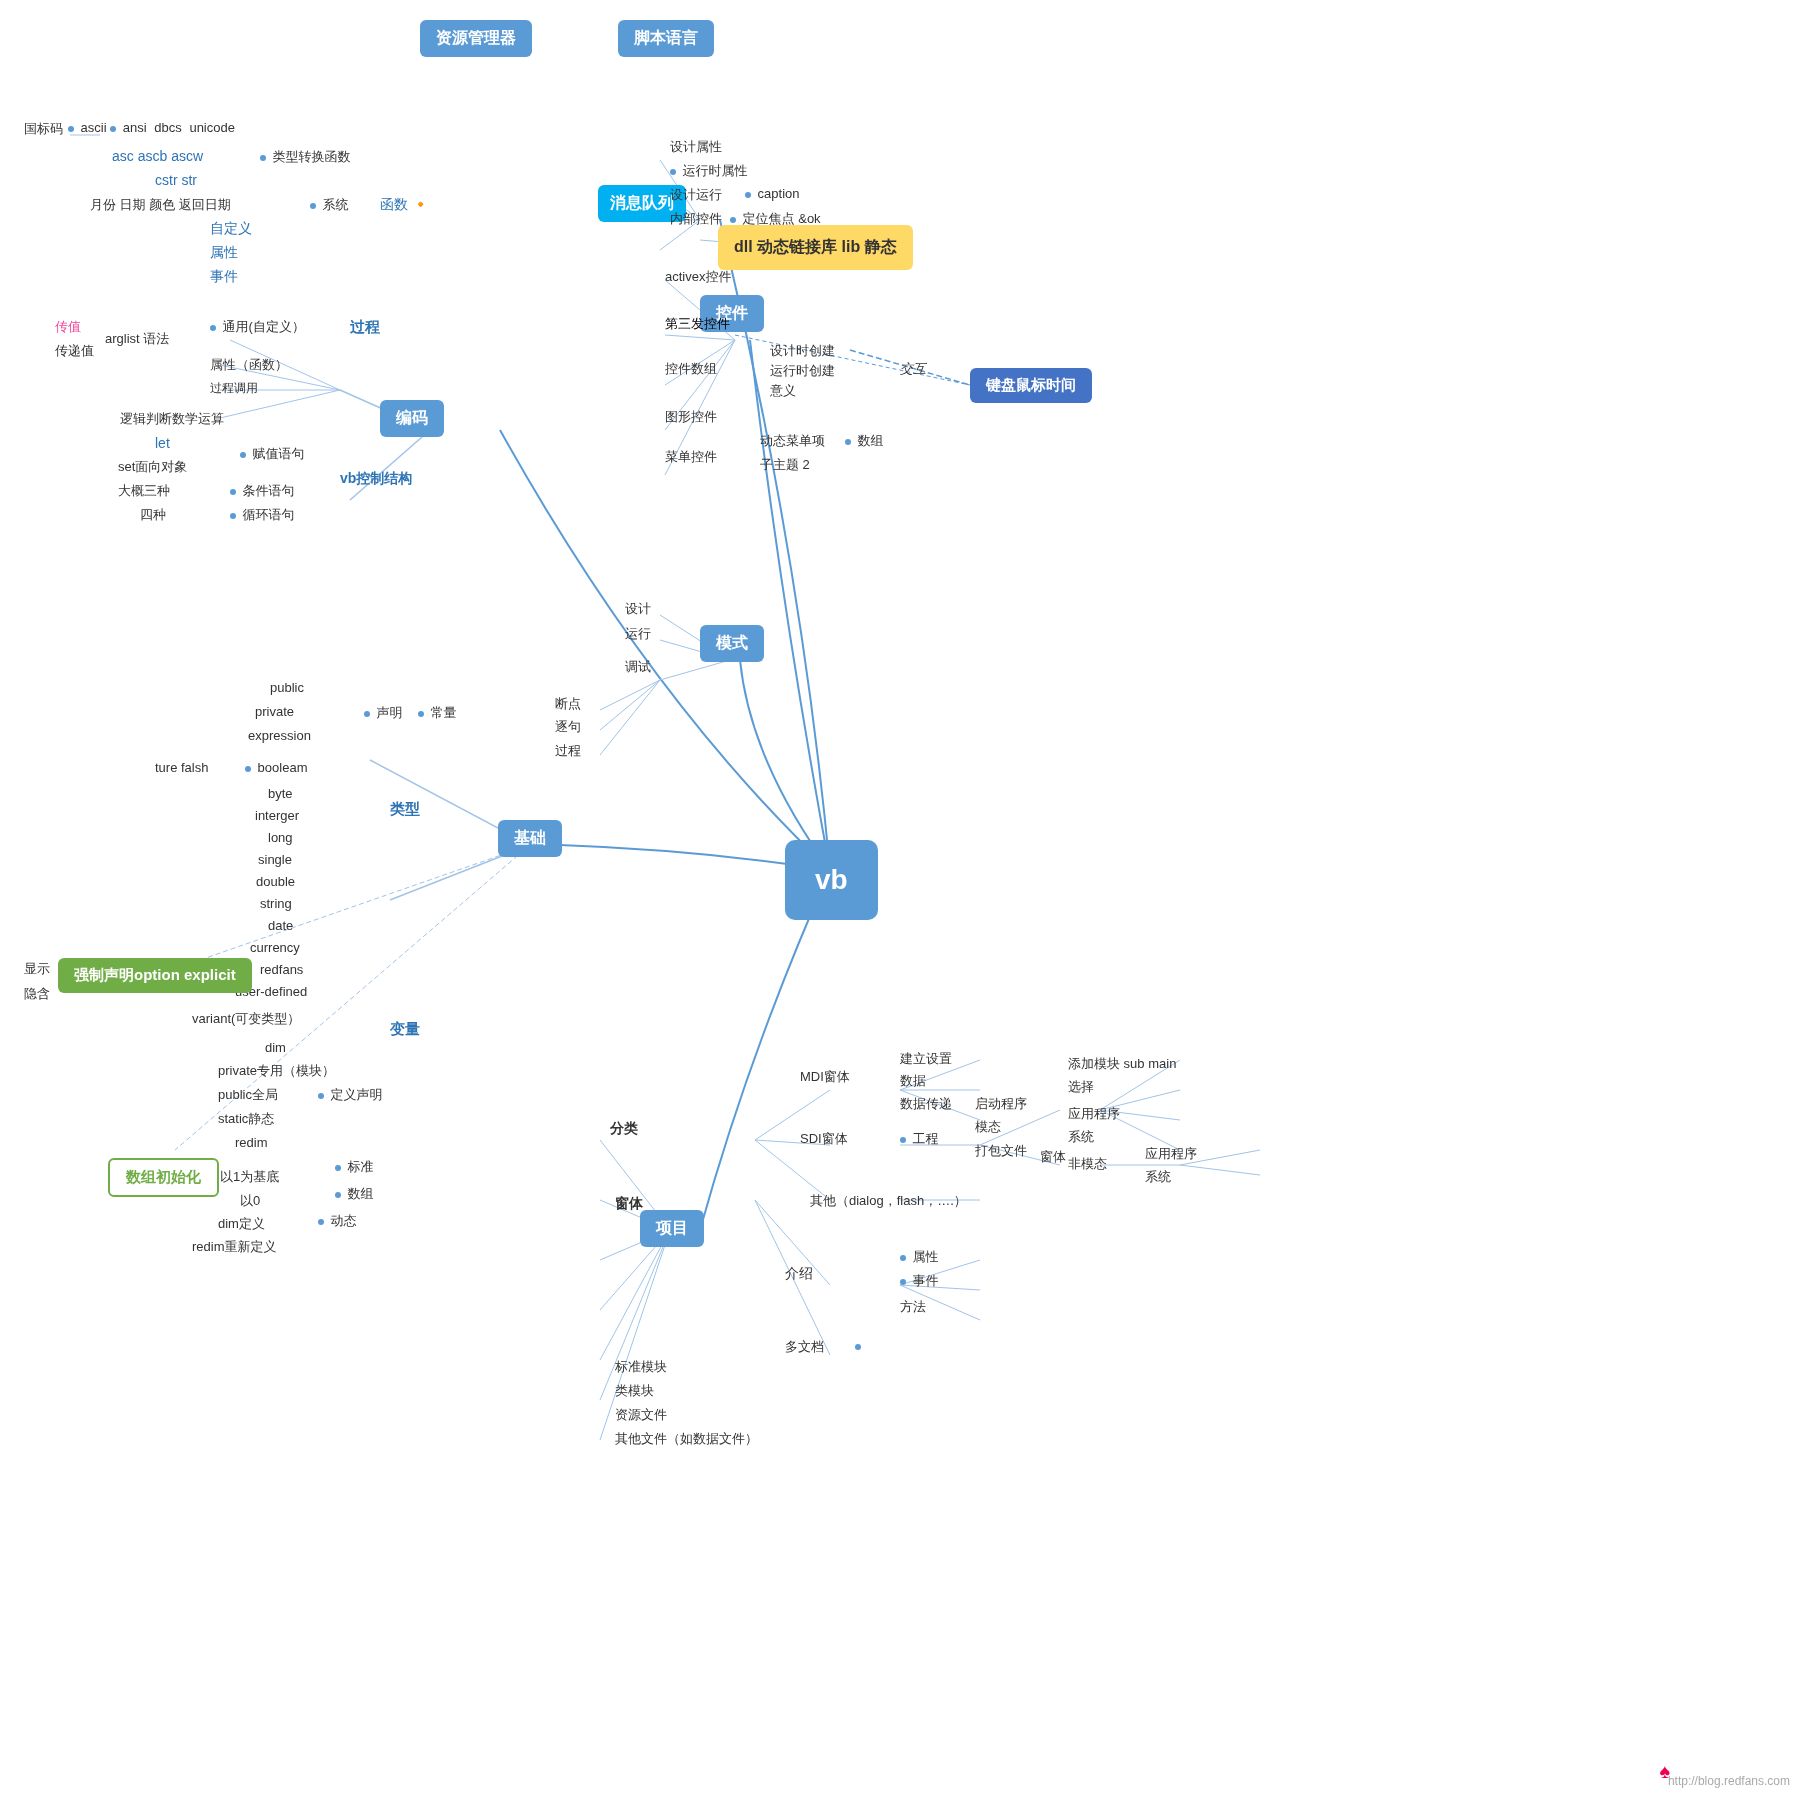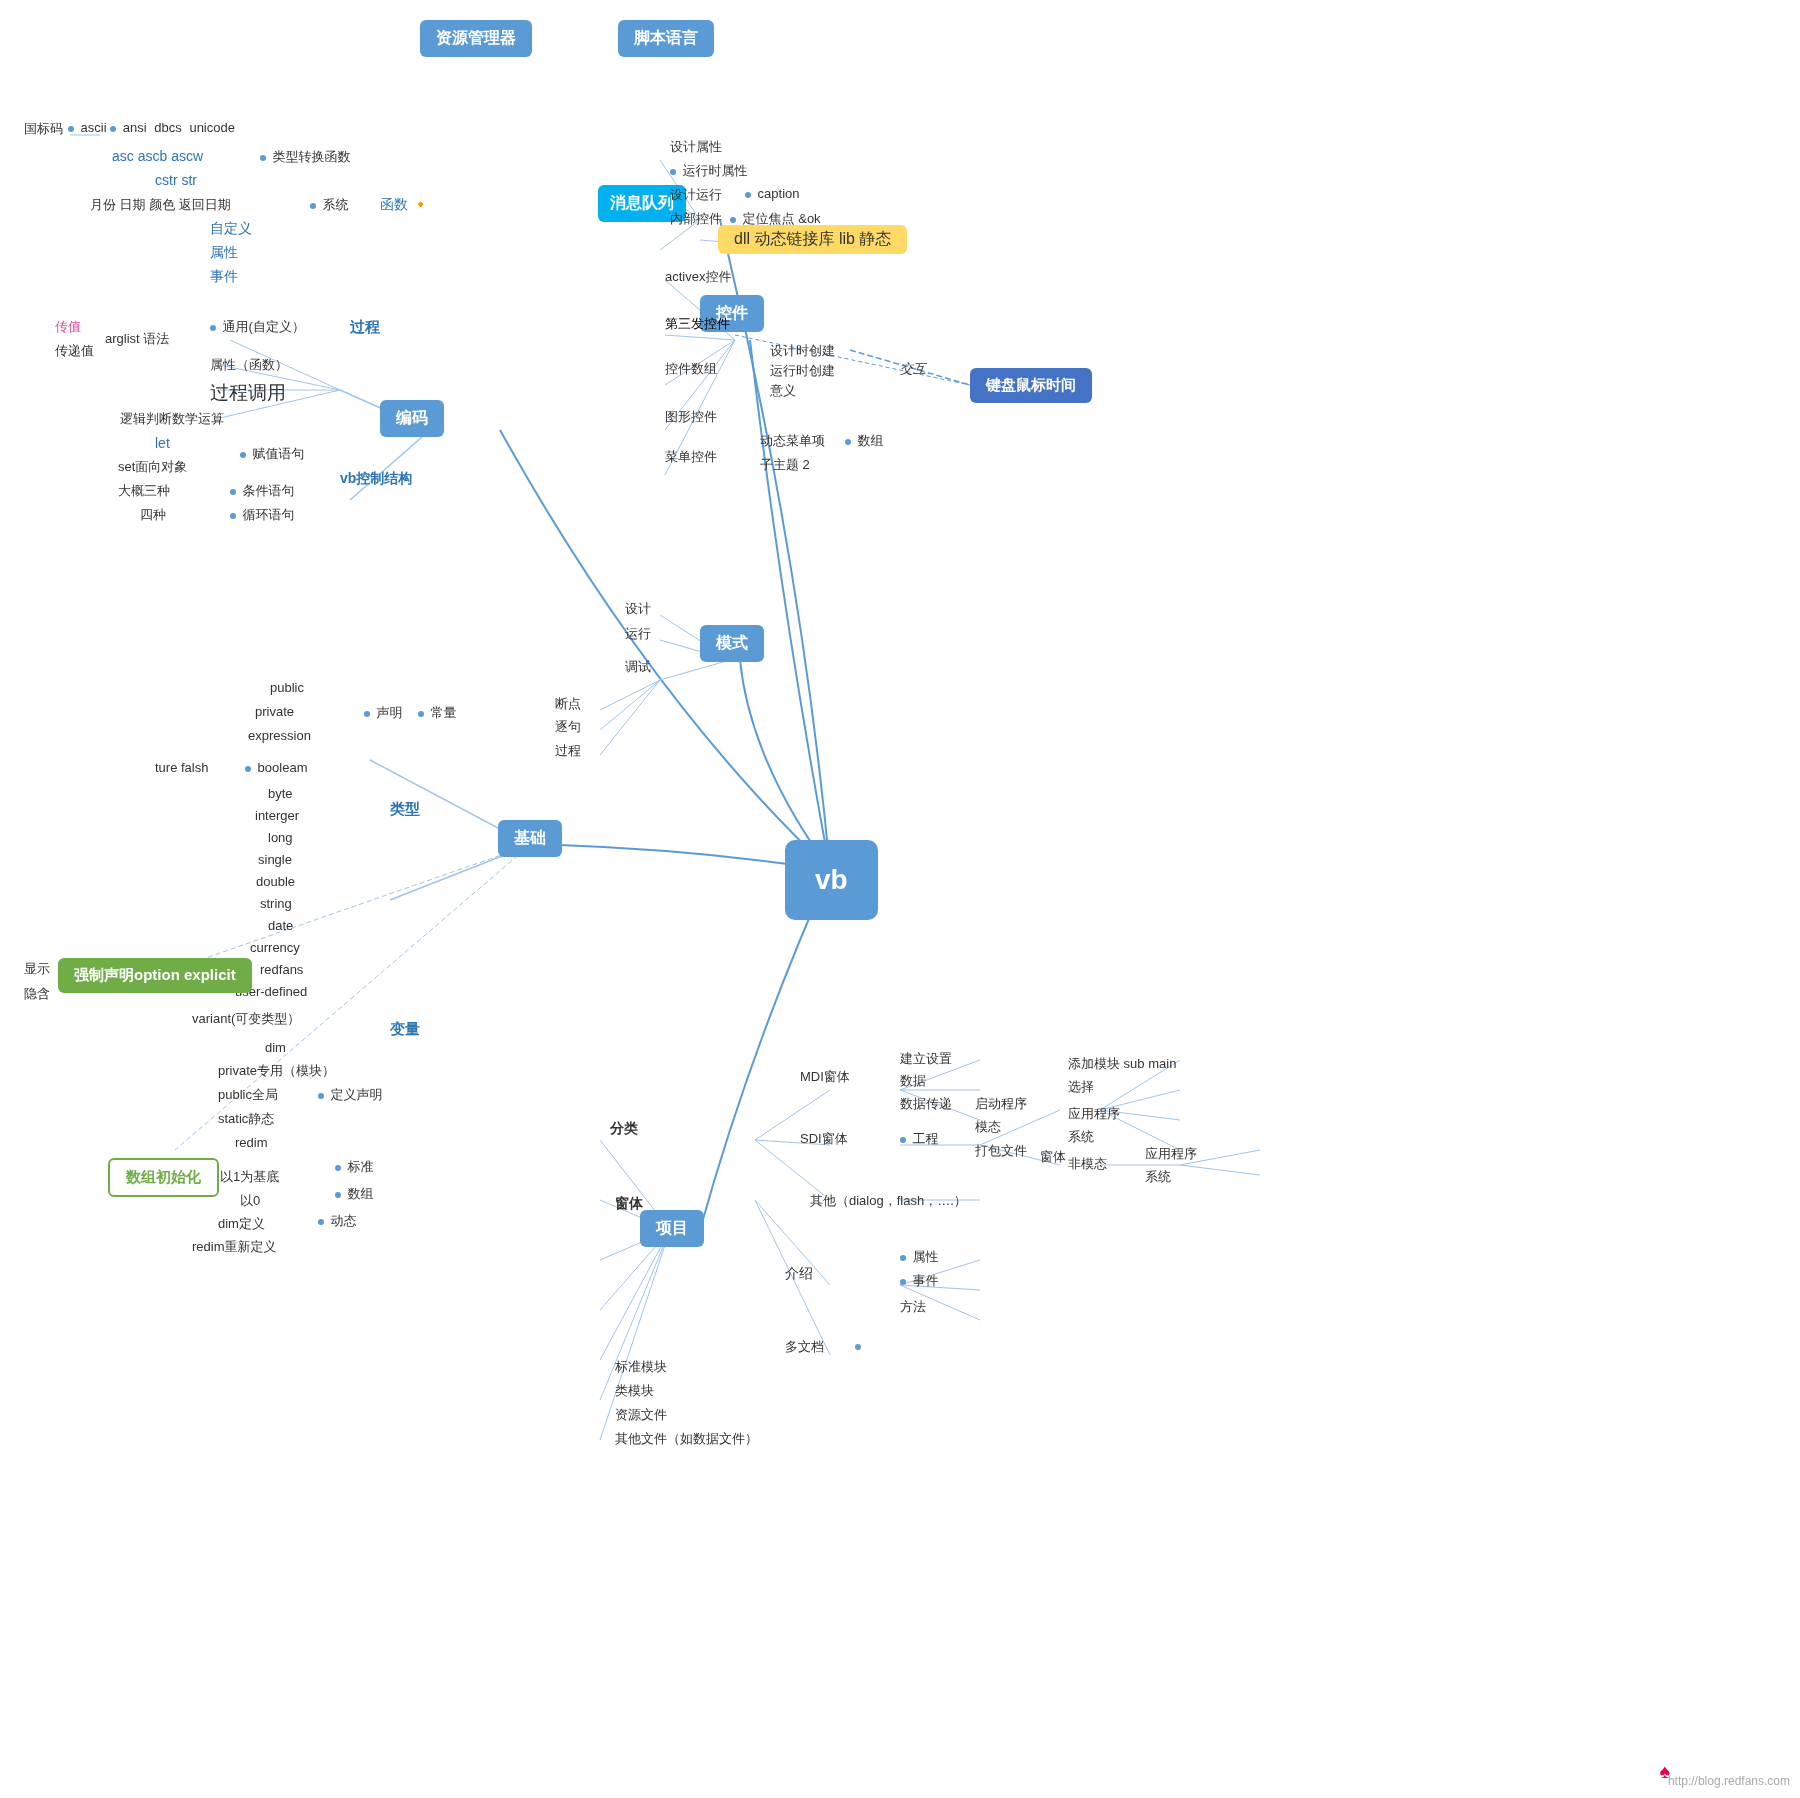--- a/index.html
+++ b/index.html
@@ -43,23 +43,23 @@
       color: #fff;
       border-radius: 6px;
       padding: 8px 16px;
       font-size: 16px;
       font-weight: bold;
     }
     .node-box-yellow {
       background: #ffd966;
       color: #333;
       border-radius: 6px;
-      padding: 4px 16px;
+      padding: 12px 16px;
       font-size: 16px;
-      font-weight: normal;
+      font-weight: bold;
     }
     .node-box-green {
       background: #70ad47;
       color: #fff;
       border-radius: 6px;
       padding: 8px 16px;
       font-size: 15px;
       font-weight: bold;
     }
     .node-box-teal {
@@ -232,21 +232,21 @@
   <div class="node" style="left:55px; top:318px; color:#ec4899; font-size:13px;">传值</div>
   <div class="node" style="left:55px; top:342px; color:#333; font-size:13px;">传递值</div>
   <div class="node" style="left:105px; top:330px; color:#333; font-size:13px;">arglist 语法</div>
   <div class="node" style="left:210px; top:318px; color:#333; font-size:13px;">
     <span class="dot-sm"></span> 通用(自定义）
   </div>
   <div class="node node-text" style="left:350px; top:318px; font-size:15px; font-weight:bold;">过程</div>
 
   <div class="node" style="left:210px; top:356px; color:#333; font-size:13px;">属性（函数）</div>
 
-  <div class="node" style="left:210px; top:380px; color:#333; font-size:19px;">过程调用</div>
+  <div class="node" style="left:210px; top:380px; color:#333; font-size:12px;">过程调用</div>
 
   <div class="node node-box-blue" style="left:380px; top:400px;">编码</div>
 
   <div class="node" style="left:120px; top:410px; color:#333; font-size:13px;">逻辑判断数学运算</div>
 
   <div class="node node-text" style="left:155px; top:435px;">let</div>
 
   <div class="node" style="left:118px; top:458px; color:#333; font-size:13px;">set面向对象</div>
 
   <div class="node" style="left:240px; top:445px; color:#333; font-size:13px;">

